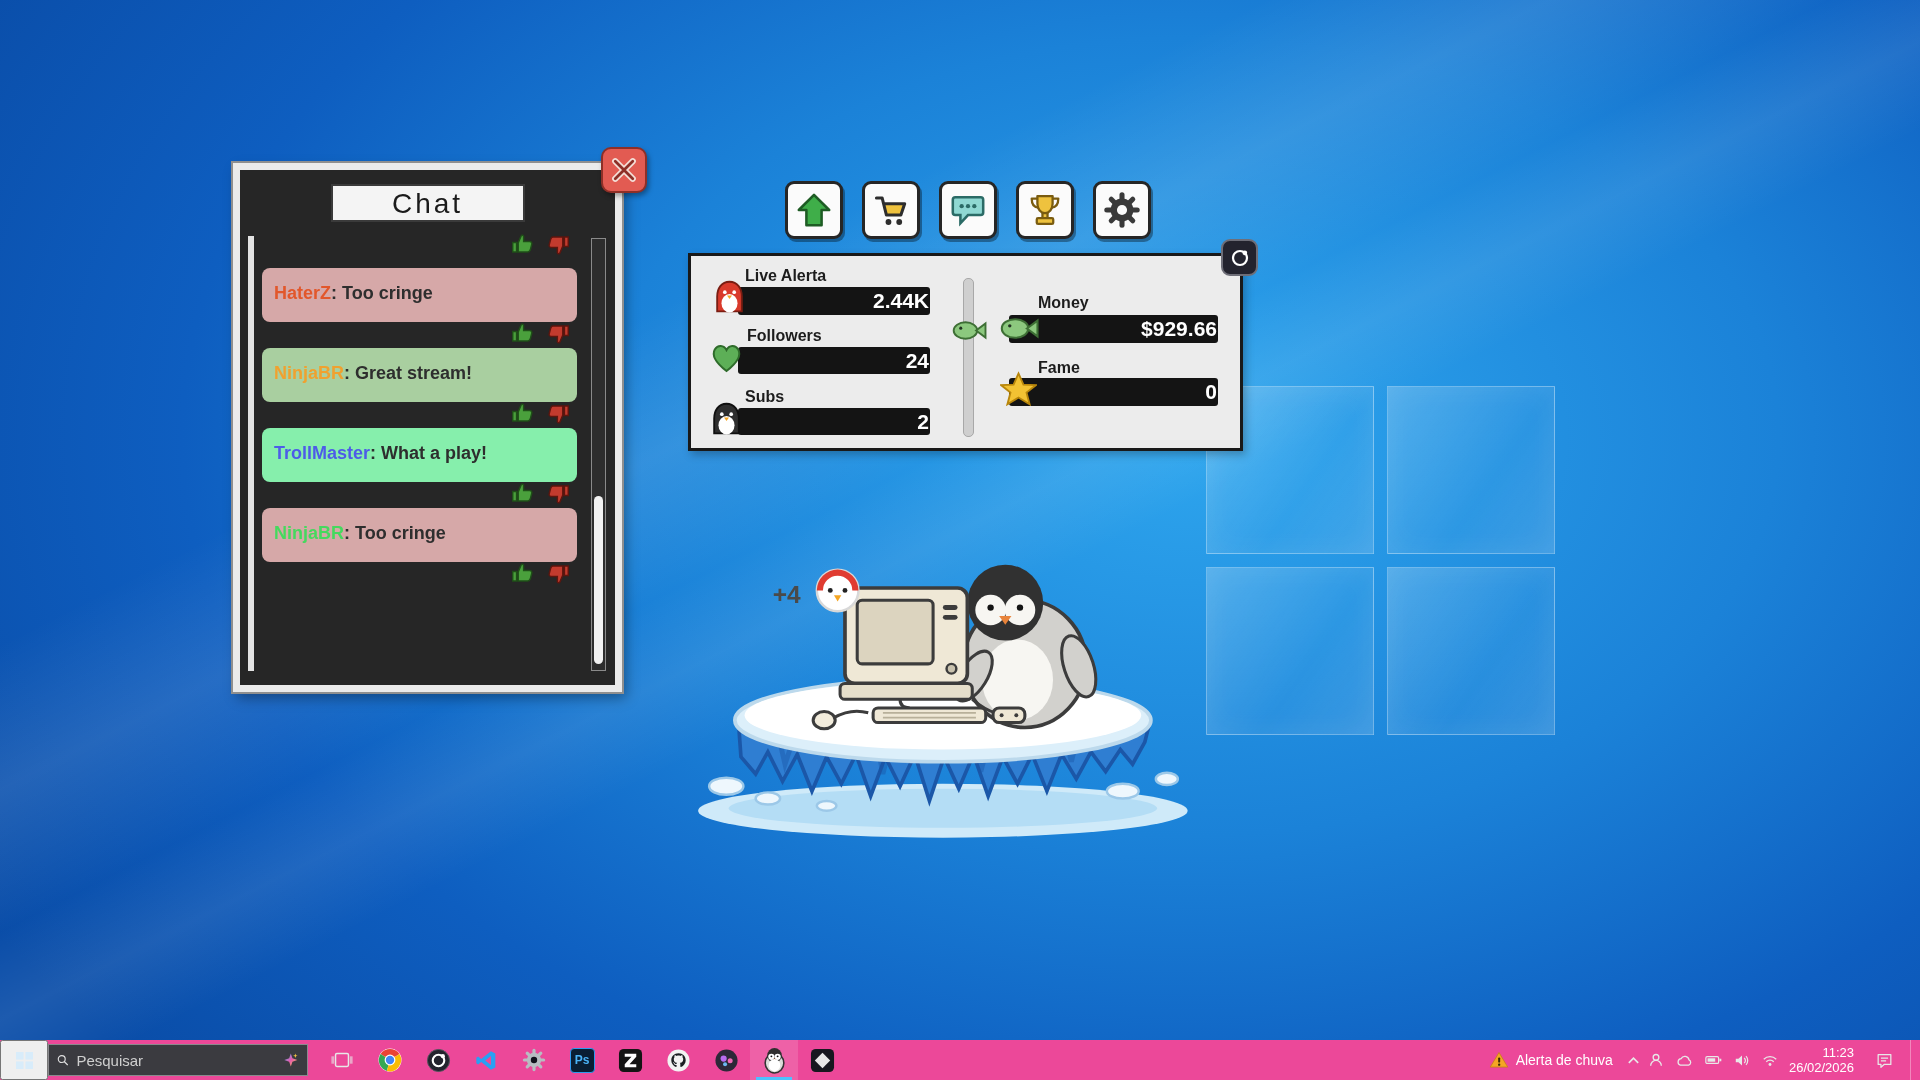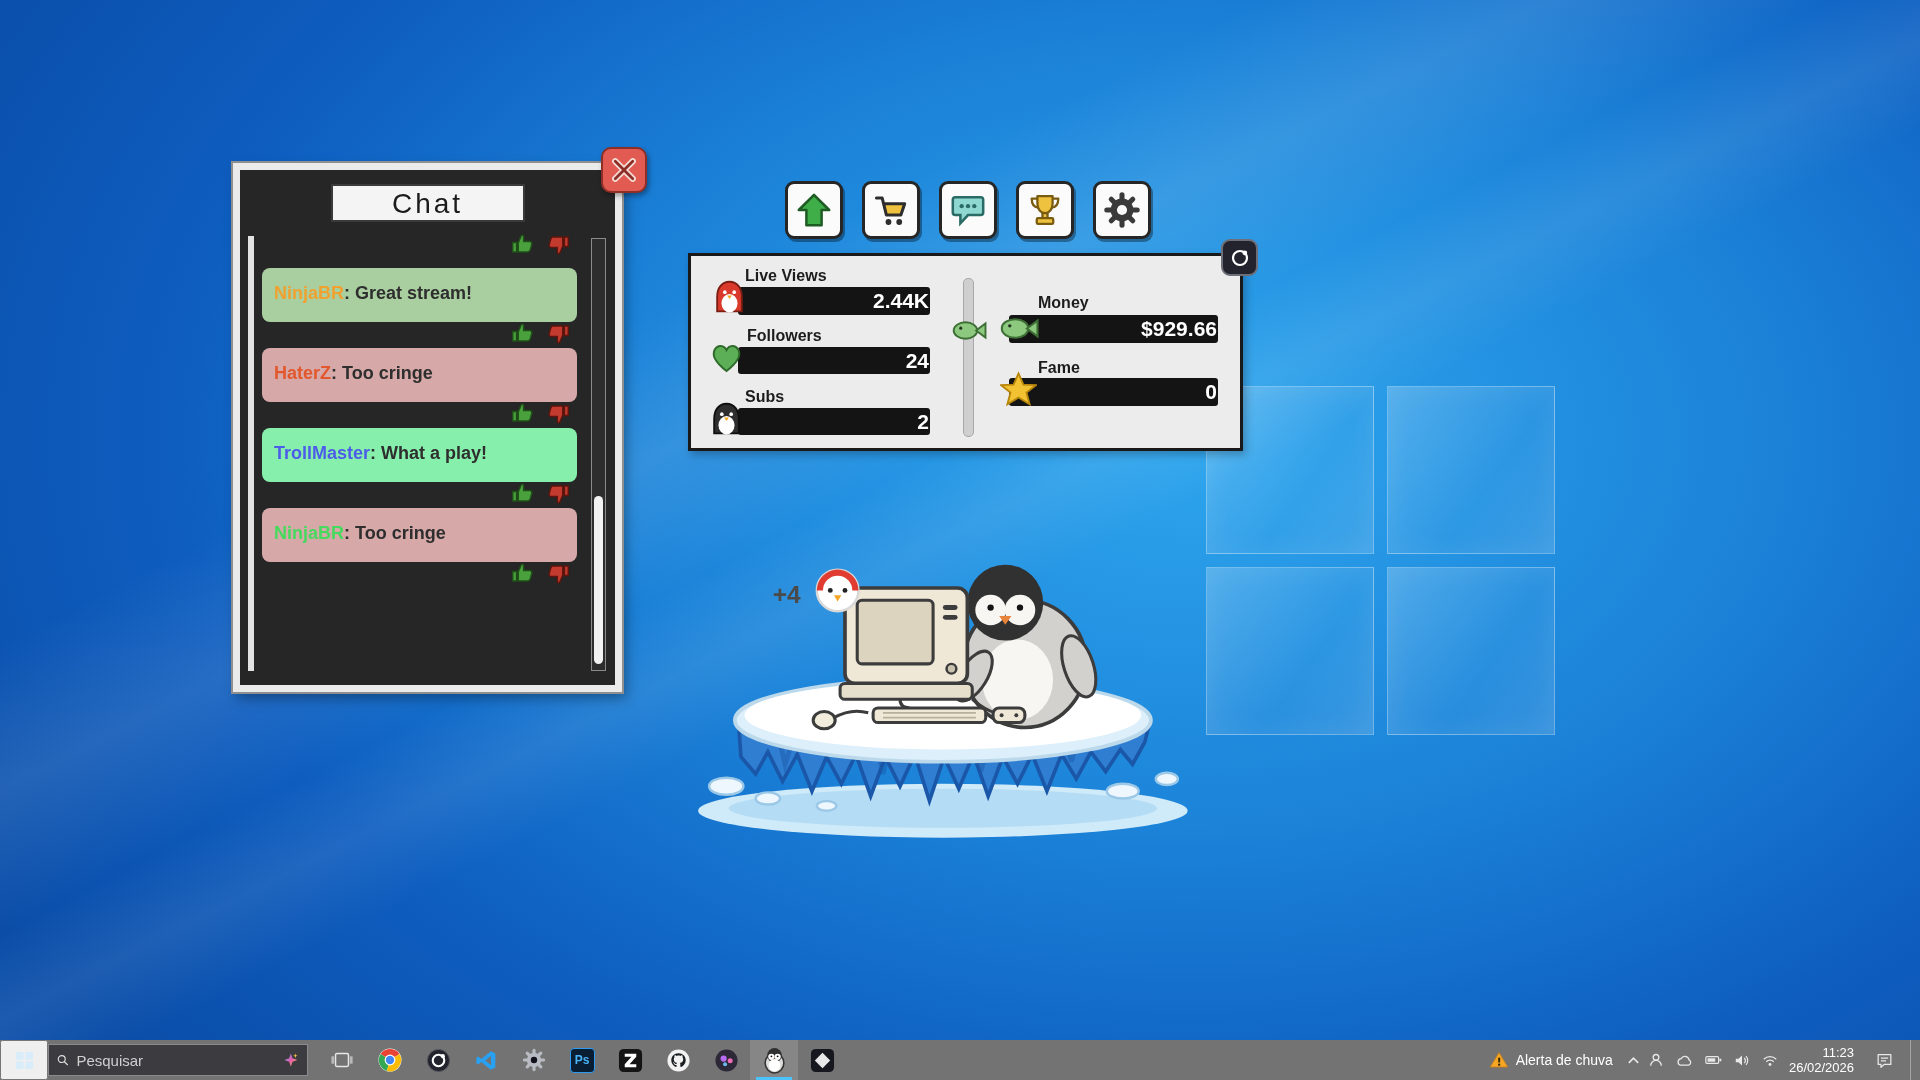--- a/index.html
+++ b/index.html
@@ -78,21 +78,21 @@
   .v-slider { position:absolute; left:272px; top:22px; width:11px; height:159px;
     background:#cfcfcf; border:1px solid #a8a8a8; border-radius:5px; }
   .fish-handle { position:absolute; left:257px; top:58px; width:42px; height:33px; cursor:grab; }
   .obs-mini { position:absolute; left:1221px; top:239px; width:37px; height:37px; background:#23232e;
     border:2px solid #6e6e78; border-radius:9px; display:flex; align-items:center; justify-content:center; cursor:pointer; }
 
   
   .scene { position:absolute; left:692px; top:539px; width:514px; height:306px; }
 
   
-  .taskbar { position:absolute; left:0; bottom:0; width:1920px; height:40px; background:#737373;
+  .taskbar { position:absolute; left:0; bottom:0; width:1920px; height:40px; background:#ec4899;
     display:flex; align-items:center; z-index:50; }
   .start-btn { width:48px; height:40px; display:flex; align-items:center; justify-content:center; cursor:pointer; }
   .search-box { width:260px; height:32px; background:#3b3b40; border:1px solid #8a8a8e;
     display:flex; align-items:center; padding:0 8px; gap:8px; }
   .search-box input { flex:1; background:transparent; border:none; outline:none; color:#e6e6e6; font-size:15px; }
   .search-box input::placeholder { color:#cfcfcf; }
   .tb-apps { display:flex; align-items:center; margin-left:10px; }
   .tb-btn { width:48px; height:40px; background:transparent; border:none; display:flex; align-items:center;
     justify-content:center; cursor:pointer; position:relative; }
   .tb-btn.active { background:rgba(255,255,255,.14); }
@@ -128,33 +128,33 @@
           <svg class="th up" viewBox="0 0 24 22">
               <path d="M8.2 9.6 L10.8 3.6 C11.2 2.5 13 2.8 13 4 V8.4 H18.4 C19.6 8.4 20.5 9.5 20.2 10.7 L18.8 15.9 C18.5 16.9 17.6 17.6 16.6 17.6 H8.2 Z M3.4 9.2 H6.8 V17.6 H3.4 Z"></path>
             </svg>
           <svg class="th down" viewBox="0 0 24 22">
               <path d="M8.2 9.6 L10.8 3.6 C11.2 2.5 13 2.8 13 4 V8.4 H18.4 C19.6 8.4 20.5 9.5 20.2 10.7 L18.8 15.9 C18.5 16.9 17.6 17.6 16.6 17.6 H8.2 Z M3.4 9.2 H6.8 V17.6 H3.4 Z"></path>
             </svg>
         </div>
       </div>
 
       <div class="msg-row">
-        <div class="bubble" style="background: rgb(169, 207, 160);"><span class="chat-user" style="color: rgb(240, 161, 47);">NinjaBR</span><span>: </span><span>Great stream!</span></div>
+        <div class="bubble" style="background: rgb(214, 168, 168);"><span class="chat-user" style="color: rgb(226, 87, 43);">HaterZ</span><span>: </span><span>Too cringe</span></div>
         <div class="thumbs">
           <svg class="th up" viewBox="0 0 24 22">
               <path d="M8.2 9.6 L10.8 3.6 C11.2 2.5 13 2.8 13 4 V8.4 H18.4 C19.6 8.4 20.5 9.5 20.2 10.7 L18.8 15.9 C18.5 16.9 17.6 17.6 16.6 17.6 H8.2 Z M3.4 9.2 H6.8 V17.6 H3.4 Z"></path>
             </svg>
           <svg class="th down" viewBox="0 0 24 22">
               <path d="M8.2 9.6 L10.8 3.6 C11.2 2.5 13 2.8 13 4 V8.4 H18.4 C19.6 8.4 20.5 9.5 20.2 10.7 L18.8 15.9 C18.5 16.9 17.6 17.6 16.6 17.6 H8.2 Z M3.4 9.2 H6.8 V17.6 H3.4 Z"></path>
             </svg>
         </div>
       </div>
 
       <div class="msg-row">
-        <div class="bubble" style="background: rgb(214, 168, 168);"><span class="chat-user" style="color: rgb(226, 87, 43);">HaterZ</span><span>: </span><span>Too cringe</span></div>
+        <div class="bubble" style="background: rgb(169, 207, 160);"><span class="chat-user" style="color: rgb(240, 161, 47);">NinjaBR</span><span>: </span><span>Great stream!</span></div>
         <div class="thumbs">
           <svg class="th up" viewBox="0 0 24 22">
               <path d="M8.2 9.6 L10.8 3.6 C11.2 2.5 13 2.8 13 4 V8.4 H18.4 C19.6 8.4 20.5 9.5 20.2 10.7 L18.8 15.9 C18.5 16.9 17.6 17.6 16.6 17.6 H8.2 Z M3.4 9.2 H6.8 V17.6 H3.4 Z"></path>
             </svg>
           <svg class="th down" viewBox="0 0 24 22">
               <path d="M8.2 9.6 L10.8 3.6 C11.2 2.5 13 2.8 13 4 V8.4 H18.4 C19.6 8.4 20.5 9.5 20.2 10.7 L18.8 15.9 C18.5 16.9 17.6 17.6 16.6 17.6 H8.2 Z M3.4 9.2 H6.8 V17.6 H3.4 Z"></path>
             </svg>
         </div>
       </div>
 
@@ -238,21 +238,21 @@
           <rect x="13" y="1" width="4" height="28" rx="2" transform="rotate(90 15 15)"></rect>
           <rect x="13" y="1" width="4" height="28" rx="2" transform="rotate(135 15 15)"></rect>
           <circle cx="15" cy="15" r="9"></circle>
         </g>
         <circle cx="15" cy="15" r="4" fill="#fbfbfb"></circle>
       </svg>
     </button>
   </div>
 
   <div class="stats-panel">
-    <div class="stat-label lv-label">Live Views</div>
+    <div class="stat-label lv-label">Live Alerta</div>
     <div class="stat-bar lv-bar">2.44K</div>
     <svg class="stat-icon lv-icon" viewBox="0 0 30 30">
       <path d="M15 3 C21.5 3 25 8.5 25 15 V27 H5 V15 C5 8.5 8.5 3 15 3 Z" fill="#d93a2b" stroke="#7a1d12" stroke-width="1.5"></path>
       <ellipse cx="15" cy="20.5" rx="6.5" ry="7.5" fill="#fff"></ellipse>
       <circle cx="11.2" cy="11.5" r="1.5" fill="#fff"></circle>
         <circle cx="18.8" cy="11.5" r="1.5" fill="#fff"></circle>
       <polygon points="13,14.2 17,14.2 15,17" fill="#f5a623"></polygon>
     </svg>
 
     <div class="stat-label fol-label">Followers</div>

